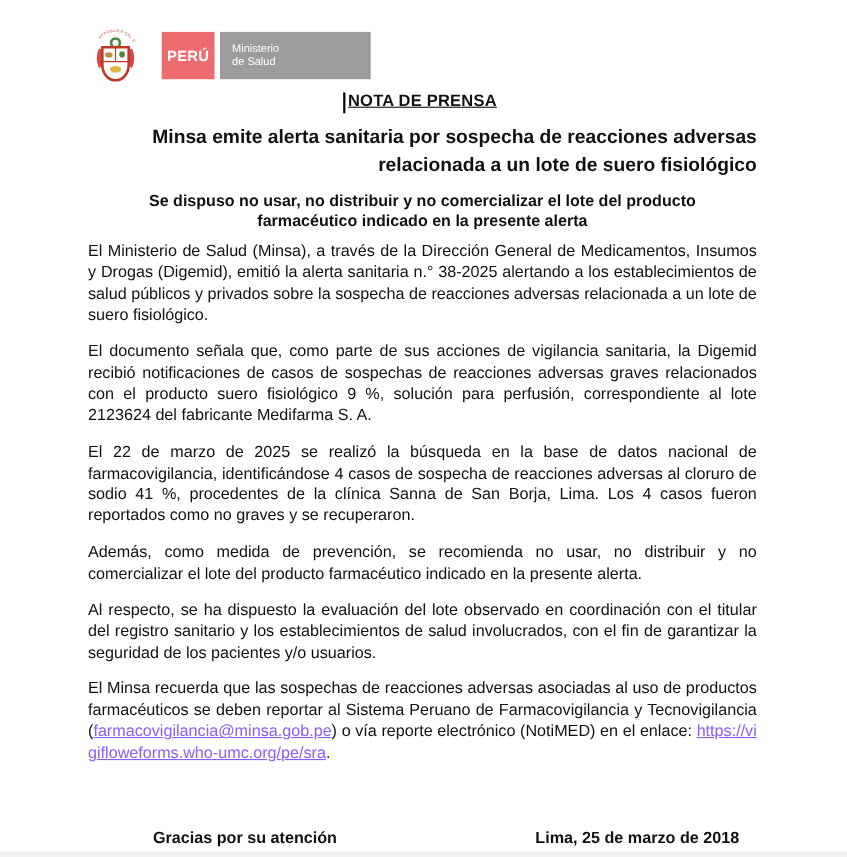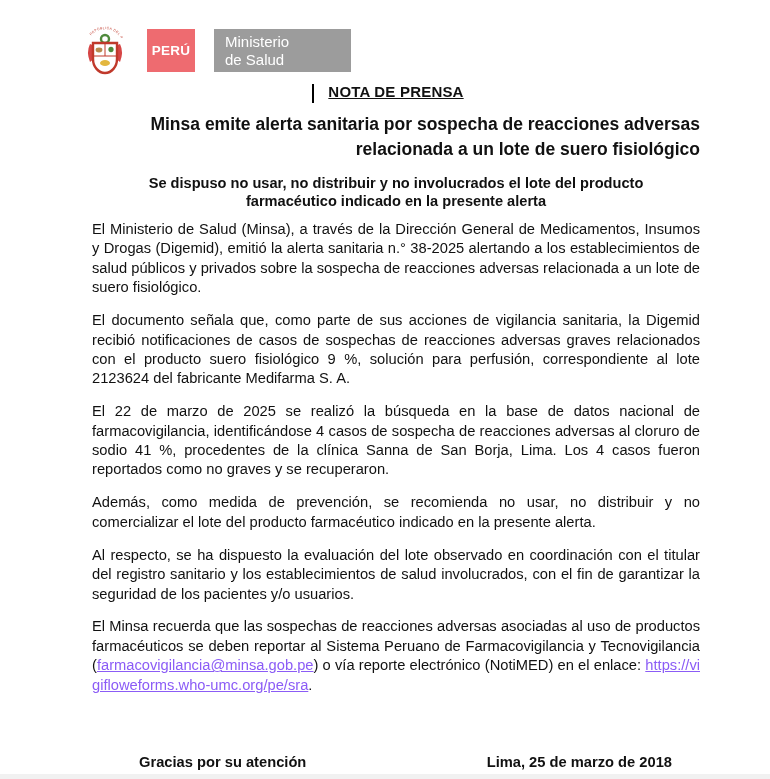--- a/index.html
+++ b/index.html
@@ -30,27 +30,27 @@
     background: #ee6b70;
     color: #ffffff;
     font-weight: bold;
     font-size: 13.5px;
     display: flex;
     align-items: center;
     justify-content: center;
     letter-spacing: 0.2px;
   }
   .ministry-box {
-    margin-left: 19px;
+    margin-left: 5px;
     margin-top: 9px;
     width: 137px;
     height: 43px;
     background: #9c9c9c;
     color: #ffffff;
-    font-size: 15px;
+    font-size: 10px;
     line-height: 1.2;
     display: flex;
     flex-direction: column;
     justify-content: center;
     padding-left: 11px;
     box-sizing: border-box;
   }
   .ministry-box span { display: block; }
 
   
@@ -60,21 +60,21 @@
     top: 84px;
     width: 2px;
     height: 19px;
     background: #000000;
   }
 
   
   .content {
     position: absolute;
     top: 83px;
-    left: 92px;
+    left: 80px;
     width: 608px;
   }
   .kicker {
     margin: 0 0 12px 0;
     text-align: center;
     font-size: 15px;
     font-weight: bold;
     text-decoration: underline;
     letter-spacing: 0.2px;
   }
@@ -165,21 +165,21 @@
       <span>Ministerio</span>
       <span>de Salud</span>
     </div>
   </div>
 
   <div class="caret"></div>
 
   <div class="content">
     <h2 class="kicker">NOTA DE PRENSA</h2>
     <h1 class="headline">Minsa emite alerta sanitaria por sospecha de reacciones adversas relacionada a un lote de suero fisiológico</h1>
-    <h3 class="subheadline">Se dispuso no usar, no distribuir y no involucrados el lote del producto farmacéutico indicado en la presente alerta</h3>
+    <h3 class="subheadline">Se dispuso no usar, no distribuir y no comercializar el lote del producto farmacéutico indicado en la presente alerta</h3>
 
     <p class="para">El Ministerio de Salud (Minsa), a través de la Dirección General de Medicamentos, Insumos y Drogas (Digemid), emitió la alerta sanitaria n.° 38-2025 alertando a los establecimientos de salud públicos y privados sobre la sospecha de reacciones adversas relacionada a un lote de suero fisiológico.</p>
     <p class="para">El documento señala que, como parte de sus acciones de vigilancia sanitaria, la Digemid recibió notificaciones de casos de sospechas de reacciones adversas graves relacionados con el producto suero fisiológico 9 %, solución para perfusión, correspondiente al lote 2123624 del fabricante Medifarma S. A.</p>
     <p class="para">El 22 de marzo de 2025 se realizó la búsqueda en la base de datos nacional de farmacovigilancia, identificándose 4 casos de sospecha de reacciones adversas al cloruro de sodio 41 %, procedentes de la clínica Sanna de San Borja, Lima. Los 4 casos fueron reportados como no graves y se recuperaron.</p>
     <p class="para">Además, como medida de prevención, se recomienda no usar, no distribuir y no comercializar el lote del producto farmacéutico indicado en la presente alerta.</p>
     <p class="para">Al respecto, se ha dispuesto la evaluación del lote observado en coordinación con el titular del registro sanitario y los establecimientos de salud involucrados, con el fin de garantizar la seguridad de los pacientes y/o usuarios.</p>
 
     <p class="para"><span>El Minsa recuerda que las sospechas de reacciones adversas asociadas al uso de productos farmacéuticos se deben reportar al Sistema Peruano de Farmacovigilancia y Tecnovigilancia (</span><a class="doc-link">farmacovigilancia@minsa.gob.pe</a><span>) o vía reporte electrónico (NotiMED) en el enlace: </span><a class="doc-link">https://vigifloweforms.who-umc.org/pe/sra</a><span>.</span></p>
   </div>
 

